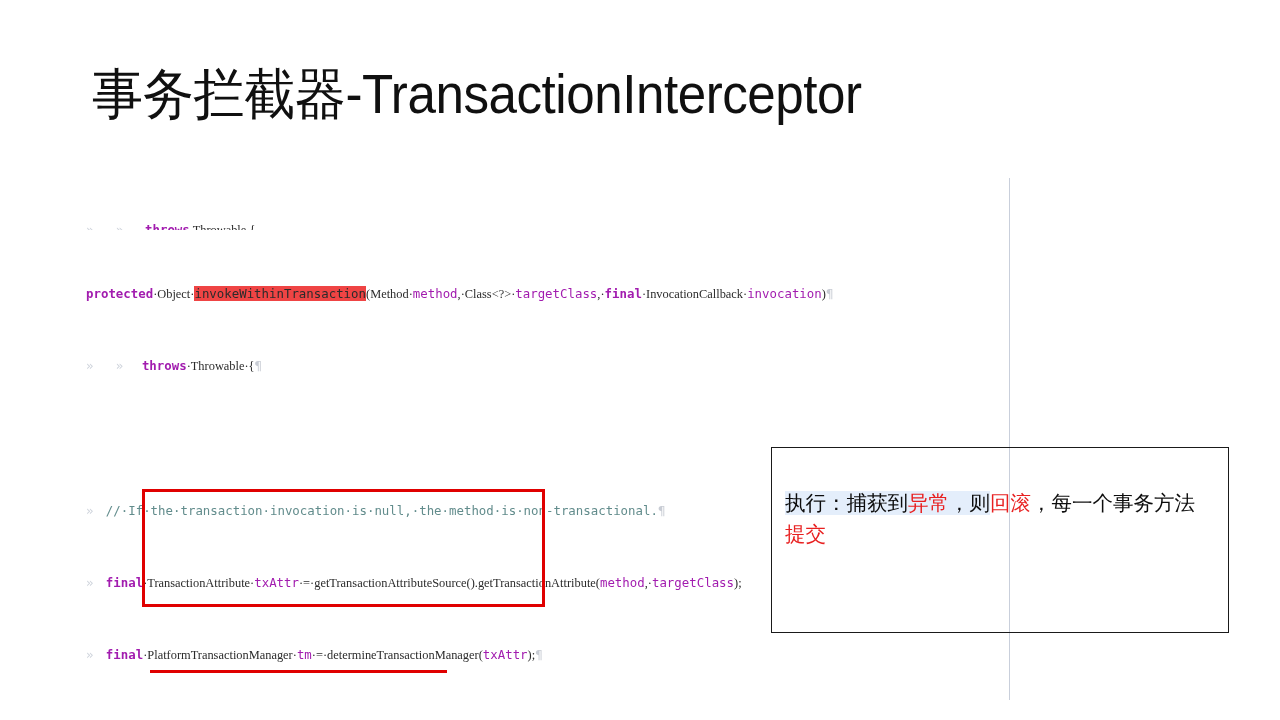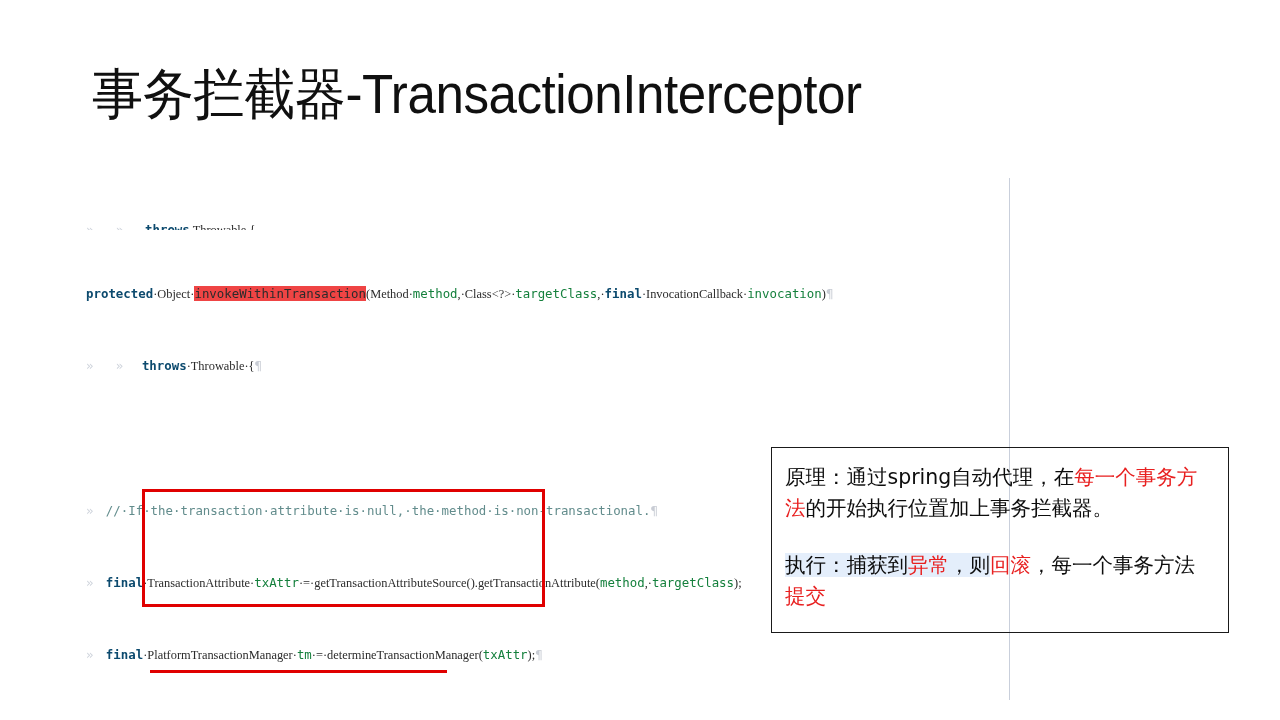--- a/index.html
+++ b/index.html
@@ -61,24 +61,24 @@
     white-space: pre;
   }
   .code-line.clipped-top {
     height: 9px;
     overflow: hidden;
     line-height: 18.1px;
     margin-top: -9px;
   }
 
   
-  .kw   { color: #0c4a6e; font-weight: bold; }          
+  .kw   { color: #a21caf; font-weight: bold; }          
   .plain{ color: #2b2b2b; font-family: Liberation Serif, serif; }                              
   .cmt  { color: #628c8c; }                              
-  .par  { color: #15803d; }
+  .par  { color: #a21caf; }
   .pil  { color: #c8ccd4; }                              
   .tab  { color: #cfd4dc; }                              
   .mhl  { background: #ef4444; }
   .code-line > span { position: relative; z-index: 1; }
 
   
   #red-box {
     position: absolute;
     left: 142px;
     top: 489px;
@@ -129,21 +129,21 @@
 <div id="code-panel">
 
   <div class="code-line clipped-top"><span class="tab">»   »</span><span class="plain">       </span><span class="kw">throws</span><span class="plain"> Throwable {</span></div>
 
   <div class="code-line"><span class="kw">protected</span><span class="plain">·Object·</span><span class="mhl">invokeWithinTransaction</span><span class="plain">(Method·</span><span class="par">method</span><span class="plain">,·Class&lt;?&gt;·</span><span class="par">targetClass</span><span class="plain">,·</span><span class="kw">final</span><span class="plain">·InvocationCallback·</span><span class="par">invocation</span><span class="plain">)</span><span class="pil">¶</span></div>
 
   <div class="code-line"><span class="tab">»   »</span><span class="plain">      </span><span class="kw">throws</span><span class="plain">·Throwable·{</span><span class="pil">¶</span></div>
 
   <div class="code-line">&nbsp;</div>
 
-  <div class="code-line"><span class="tab">»</span><span class="plain">    </span><span class="cmt">//·If·the·transaction·attribute·is·null,·the·method·is·non-transactional.</span><span class="pil">¶</span></div>
+  <div class="code-line"><span class="tab">»</span><span class="plain">    </span><span class="cmt">//·If·the·transaction·invocation·is·null,·the·method·is·non-transactional.</span><span class="pil">¶</span></div>
 
   <div class="code-line"><span class="tab">»</span><span class="plain">    </span><span class="kw">final</span><span class="plain">·TransactionAttribute·</span><span class="par">txAttr</span><span class="plain">·=·getTransactionAttributeSource().getTransactionAttribute(</span><span class="par">method</span><span class="plain">,·</span><span class="par">targetClass</span><span class="plain">);</span></div>
 
   <div class="code-line"><span class="tab">»</span><span class="plain">    </span><span class="kw">final</span><span class="plain">·PlatformTransactionManager·</span><span class="par">tm</span><span class="plain">·=·determineTransactionManager(</span><span class="par">txAttr</span><span class="plain">);</span><span class="pil">¶</span></div>
 
   
 
   
 
   
@@ -187,16 +187,15 @@
   
 
 </div>
 
 <div id="margin-guide"></div>
 
 <div id="red-box"></div>
 <div id="red-underline"></div>
 
 <div id="annotation-box">
-  <p class="para"><span>原理：通过spring自动代理，在</span><span class="hl-red">每一个事务方法</span><span>的开始执行位置加上事务拦截器。</span></p>
   <div class="spacer"></div>
   <p class="para"><span class="ann-hl">执行：捕获到</span><span class="hl-red ann-hl">异常</span><span class="ann-hl">，则</span><span class="hl-red">回滚</span><span>，每一个事务方法</span><span class="hl-red">提交</span></p>
 </div>
 
 </body></html>

